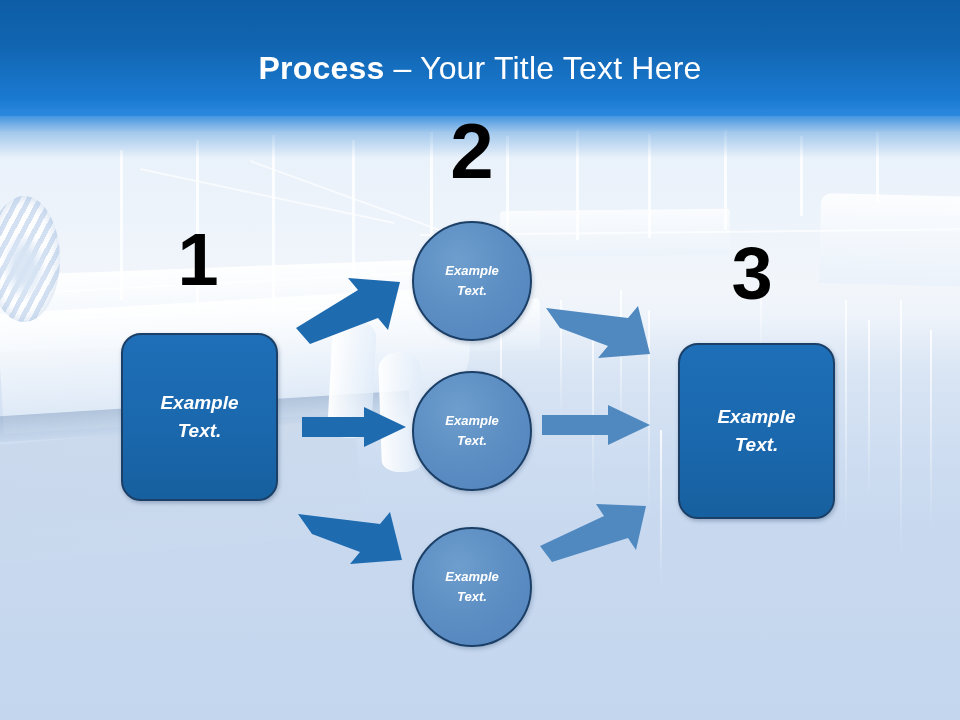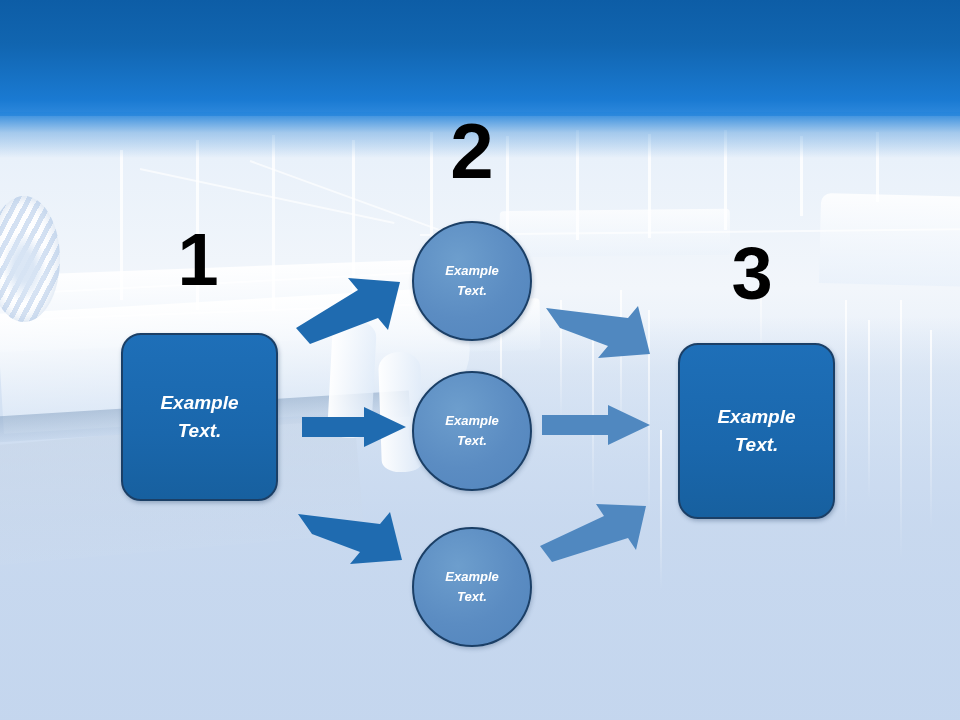--- a/index.html
+++ b/index.html
@@ -244,20 +244,23 @@
     <div class="streak" style="left:868px; top:320px; height:180px;"></div>
     <div class="streak" style="left:900px; top:300px; height:260px;"></div>
     <div class="streak" style="left:930px; top:330px; height:200px;"></div>
     <div class="streak" style="left:760px; top:270px; height:90px;"></div>
     <div class="streak" style="left:500px; top:330px; height:120px;"></div>
   </div>
 
   <div class="header-band"></div>
   <div class="header-fade"></div>
 
+  <div class="slide-title">
+    <span class="t-strong">Process</span><span class="t-rest"> – Your Title Text Here</span>
+  </div>
 
   <svg class="arrow-svg" style="left:296px; top:278px;" width="110" height="66" viewBox="0 0 110 66">
     <polygon points="0,50 62,12 52,0 104,4 92,52 82,40 14,66" fill="#1f6bb0"></polygon>
   </svg>
 
   <svg class="arrow-svg" style="left:302px; top:407px;" width="104" height="40" viewBox="0 0 104 40">
     <polygon points="0,10 62,10 62,0 104,20 62,40 62,30 0,30" fill="#1f6bb0"></polygon>
   </svg>
 
   <svg class="arrow-svg" style="left:298px; top:498px;" width="110" height="66" viewBox="0 0 110 66">

